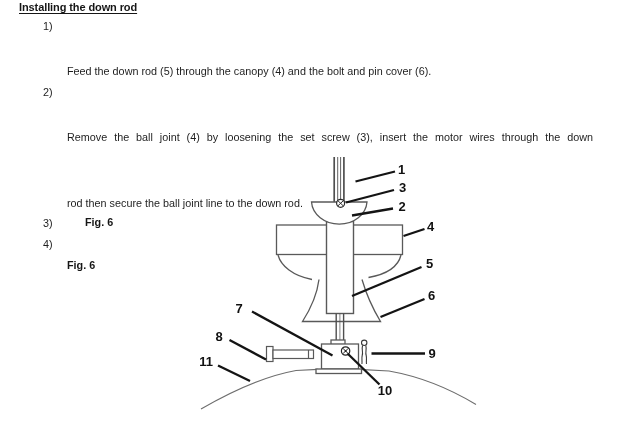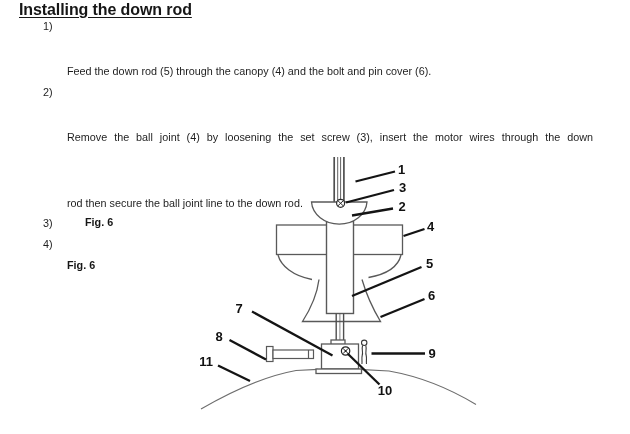--- a/index.html
+++ b/index.html
@@ -8,21 +8,21 @@
     background: #ffffff;
     overflow: hidden;
     font-family: "Liberation Sans", sans-serif;
     color: #1e1e1e;
     -webkit-font-smoothing: antialiased;
   }
   .page { position: relative; width: 630px; height: 434px; background: #fff; }
 
   .title {
     position: absolute; left: 19px; top: 1px;
-    font-size: 16px; font-weight: bold;
+    font-size: 11px; font-weight: bold;
     text-decoration: underline;
     text-underline-offset: 2px;
     letter-spacing: -0.1px;
     color: #161616;
   }
 
   .instructions {
     position: absolute; left: 0; top: 16px; width: 630px;
     font-size: 10.8px; line-height: 20.8px; color: #1e1e1e;
   }

